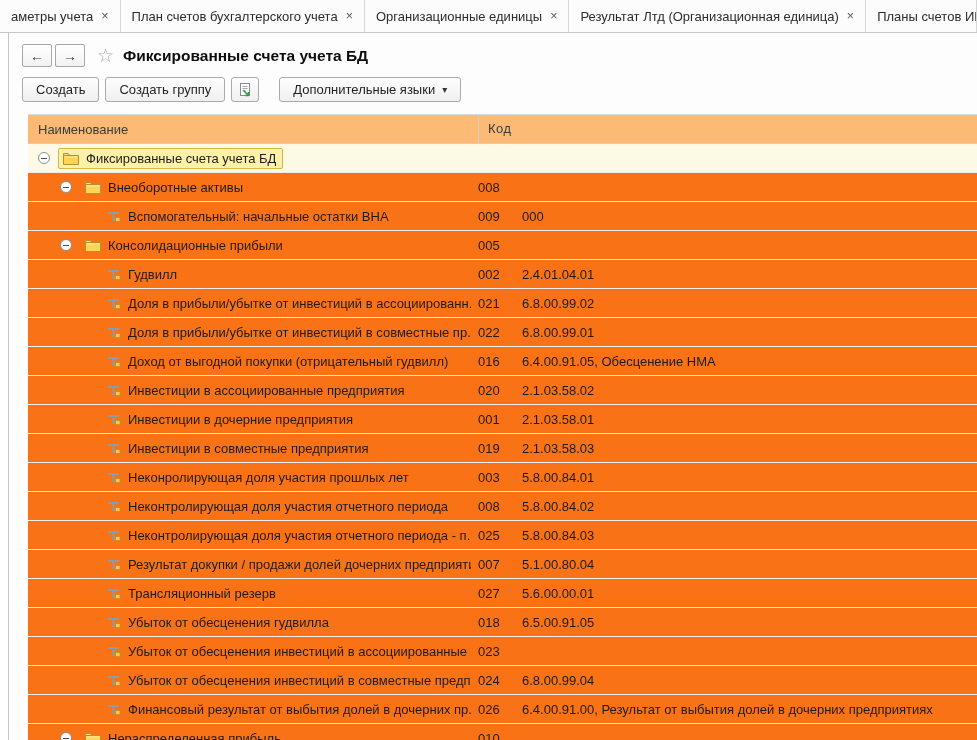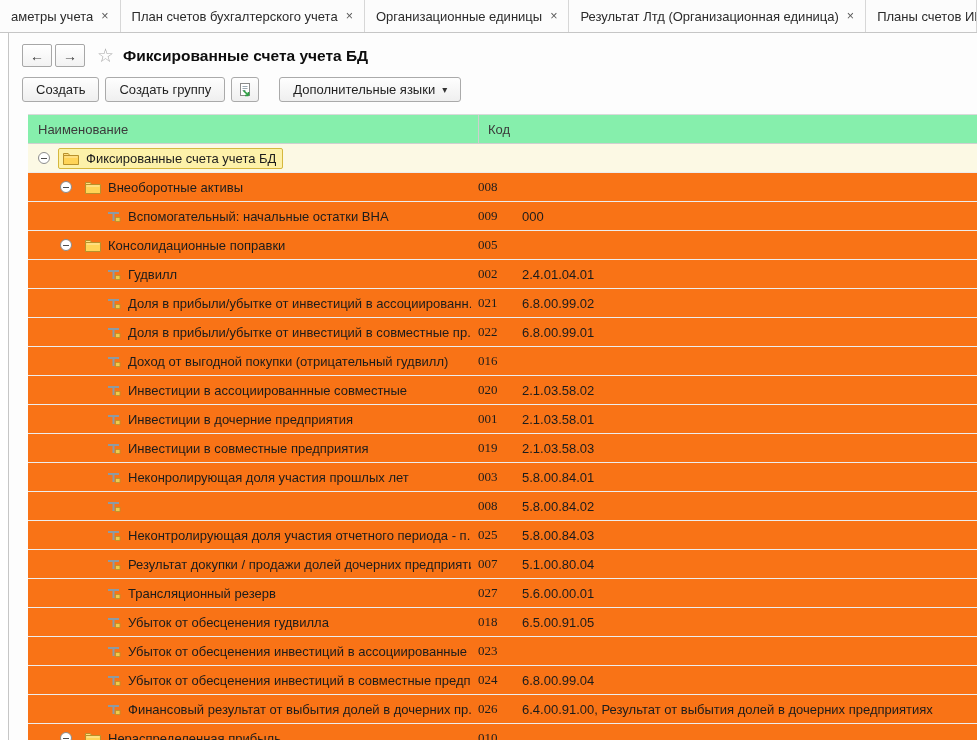--- a/index.html
+++ b/index.html
@@ -54,26 +54,26 @@
   }
   .iconbtn { width:28px; padding:0; justify-content:center; }
   .btn-gap { width:14px; }
   .dd-arrow { font-size:10px; color:#333; }
 
   
   .table { margin:12px 0 0 19px; width:949px; }
   .thead {
     display:grid; grid-template-columns:450px 44px 1fr;
     height:30px; align-items:stretch;
-    background:#86efac; border-top:1px solid #dadada; border-bottom:1px solid #d0d0d0;
+    background:#fdba74; border-top:1px solid #dadada; border-bottom:1px solid #d0d0d0;
     font-size:13px; color:#3b3b3b;
   }
   .th { display:flex; align-items:center; cursor:pointer; }
   .th-name { padding-left:10px; }
-  .th-code { border-left:1px solid #cecece; padding-left:9px; }
+  .th-code { border-left:1px solid #cecece; padding-left:9px;font-family:Liberation Mono, monospace; }
 
   .rows { width:100%; }
   .trow {
     display:grid; grid-template-columns:450px 44px 1fr;
     height:29px; align-items:center;
     border-bottom:1px solid #ededed;
     font-size:13px; color:#1c1c1c; background:#f97316; cursor:pointer;
   }
   .trow.selected { background:#fcf9e4; }
   .name-cell { display:flex; align-items:center; padding-left:10px; height:100%; overflow:hidden; white-space:nowrap; }
@@ -86,21 +86,21 @@
   }
   .expander .minus { width:6px; height:1px; background:#4e4e4e; }
   .selwrap {
     display:inline-flex; align-items:center; gap:7px;
     padding:2px 6px 2px 4px; border:1px solid transparent; border-radius:2px;
     overflow:hidden; max-width:100%;
   }
   .trow.selected .selwrap { background:#fdf1a9; border-color:#d5b83e; }
   .icon-holder { display:inline-flex; flex:none; }
   .row-label { overflow:hidden; white-space:nowrap; }
-  .code-cell { font-size:13px; color:#1c1c1c;font-family:Liberation Serif, serif; }
+  .code-cell { font-size:13px; color:#1c1c1c; }
   .mapping-cell { overflow:hidden; white-space:nowrap; padding-right:8px; }
 </style>
 </head>
 <body>
 
 <div class="tabbar" id="tabbar">
     <div class="tab">
     <span class="tab-label">аметры учета</span>
     <span class="tab-close">×</span>
   </div>
@@ -232,21 +232,21 @@
               <span class="minus"></span>
             </span>
       <span class="selwrap">
         <span class="icon-holder">
                 <svg width="16" height="13" viewBox="0 0 16 13">
                   <path d="M0.5 3.5 L0.5 1.5 L5.2 1.5 L6.8 3.5 Z" fill="#ffdf80" stroke="#b8912b"></path>
                   <path d="M0.5 3.5 L15.5 3.5 L15.5 12.5 L0.5 12.5 Z" fill="#ffd457" stroke="#b8912b"></path>
                   <path d="M1.5 5 h13" stroke="#ffe9a8" stroke-width="1.2"></path>
                 </svg>
               </span>
-        <span class="row-label">Консолидационные поправки</span>
+        <span class="row-label">Консолидационные прибыли</span>
       </span>
     </div>
     <div class="code-cell">005</div>
     <div class="mapping-cell"></div>
   </div>
         <div class="trow">
     <div class="name-cell">
       <span class="indent" style="width: 44px;"></span>
       <span class="expander" style="visibility: hidden;">
               <span class="minus"></span>
@@ -316,36 +316,37 @@
                 <svg width="14" height="13" viewBox="0 0 14 13">
                   <rect x="1" y="2" width="11" height="2" fill="#8c9ba5"></rect>
                   <rect x="5.5" y="4" width="2" height="7" fill="#8c9ba5"></rect>
                   <rect x="8.5" y="7.5" width="4.5" height="4" fill="#f2c94c" stroke="#b8912b" stroke-width="0.8"></rect>
                 </svg>
               </span>
         <span class="row-label">Доход от выгодной покупки (отрицательный гудвилл)</span>
       </span>
     </div>
     <div class="code-cell">016</div>
-  </div>
-        <div class="trow">
-    <div class="name-cell">
-      <span class="indent" style="width: 44px;"></span>
-      <span class="expander" style="visibility: hidden;">
-              <span class="minus"></span>
-            </span>
-      <span class="selwrap">
-        <span class="icon-holder">
-                <svg width="14" height="13" viewBox="0 0 14 13">
-                  <rect x="1" y="2" width="11" height="2" fill="#8c9ba5"></rect>
-                  <rect x="5.5" y="4" width="2" height="7" fill="#8c9ba5"></rect>
-                  <rect x="8.5" y="7.5" width="4.5" height="4" fill="#f2c94c" stroke="#b8912b" stroke-width="0.8"></rect>
-                </svg>
-              </span>
-        <span class="row-label">Инвестиции в ассоциированнные совместные</span>
+    <div class="mapping-cell">6.4.00.91.05, Обесценение НМА</div>
+  </div>
+        <div class="trow">
+    <div class="name-cell">
+      <span class="indent" style="width: 44px;"></span>
+      <span class="expander" style="visibility: hidden;">
+              <span class="minus"></span>
+            </span>
+      <span class="selwrap">
+        <span class="icon-holder">
+                <svg width="14" height="13" viewBox="0 0 14 13">
+                  <rect x="1" y="2" width="11" height="2" fill="#8c9ba5"></rect>
+                  <rect x="5.5" y="4" width="2" height="7" fill="#8c9ba5"></rect>
+                  <rect x="8.5" y="7.5" width="4.5" height="4" fill="#f2c94c" stroke="#b8912b" stroke-width="0.8"></rect>
+                </svg>
+              </span>
+        <span class="row-label">Инвестиции в ассоциированные предприятия</span>
       </span>
     </div>
     <div class="code-cell">020</div>
     <div class="mapping-cell">2.1.03.58.02</div>
   </div>
         <div class="trow">
     <div class="name-cell">
       <span class="indent" style="width: 44px;"></span>
       <span class="expander" style="visibility: hidden;">
               <span class="minus"></span>
@@ -411,20 +412,21 @@
               <span class="minus"></span>
             </span>
       <span class="selwrap">
         <span class="icon-holder">
                 <svg width="14" height="13" viewBox="0 0 14 13">
                   <rect x="1" y="2" width="11" height="2" fill="#8c9ba5"></rect>
                   <rect x="5.5" y="4" width="2" height="7" fill="#8c9ba5"></rect>
                   <rect x="8.5" y="7.5" width="4.5" height="4" fill="#f2c94c" stroke="#b8912b" stroke-width="0.8"></rect>
                 </svg>
               </span>
+        <span class="row-label">Неконтролирующая доля участия отчетного периода</span>
       </span>
     </div>
     <div class="code-cell">008</div>
     <div class="mapping-cell">5.8.00.84.02</div>
   </div>
         <div class="trow">
     <div class="name-cell">
       <span class="indent" style="width: 44px;"></span>
       <span class="expander" style="visibility: hidden;">
               <span class="minus"></span>

